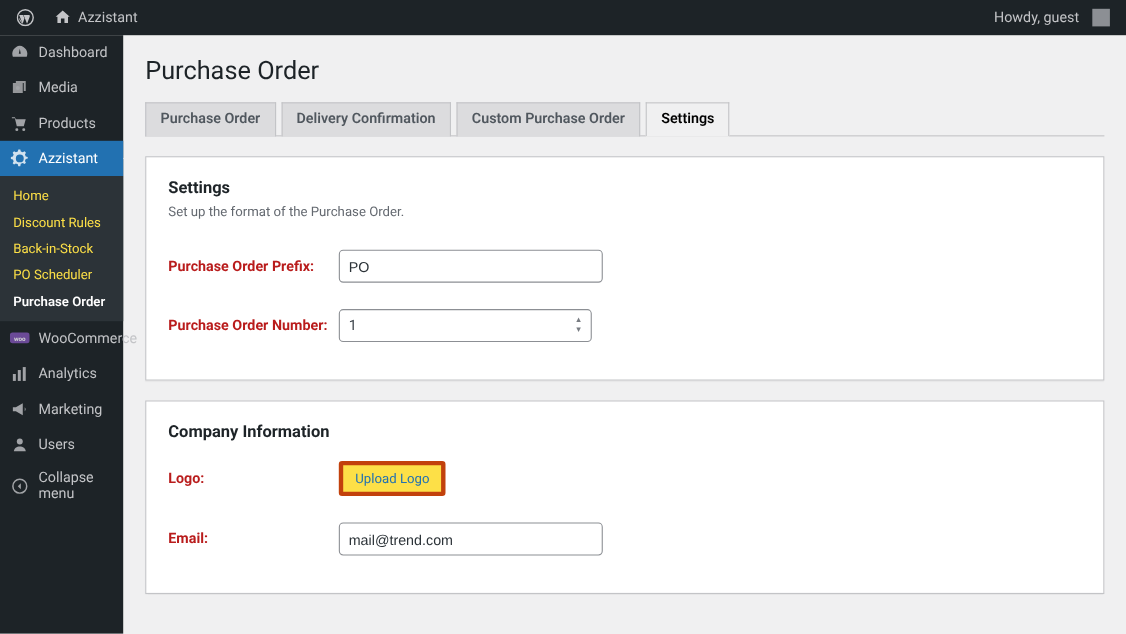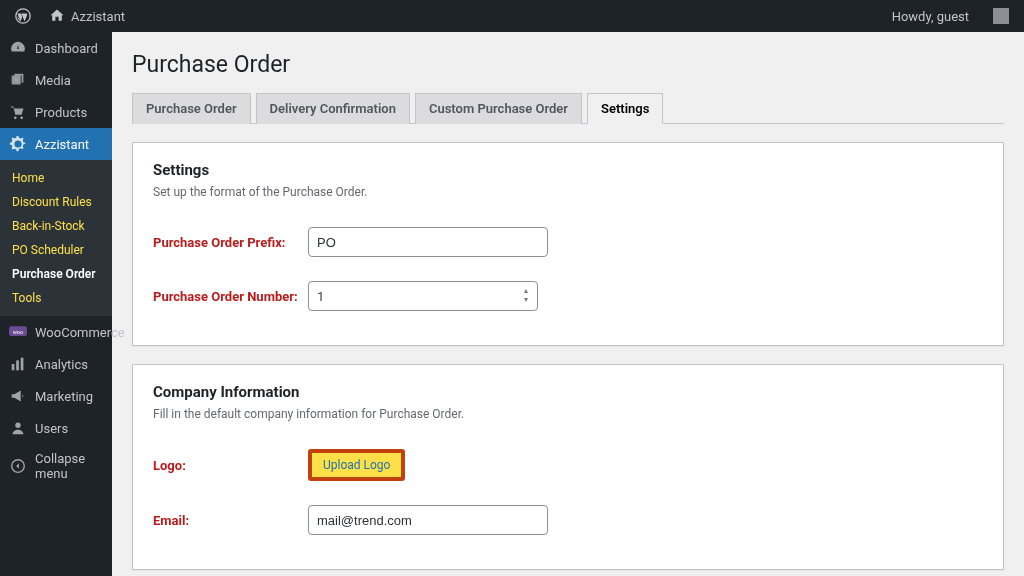--- a/index.html
+++ b/index.html
@@ -2,21 +2,21 @@
 <html><head>
 <meta charset="utf-8">
 <style>
 * { box-sizing: border-box; margin: 0; padding: 0; }
 body { font-family: -apple-system, BlinkMacSystemFont, "Segoe UI", Roboto, sans-serif; font-size: 13px; color: #3c434a; background: #f0f0f1; width: 1024px; height: 576px; overflow: hidden; }
 
 
 .adminbar { height: 32px; background: #1d2327; color: #c3c4c7; display: flex; align-items: center; justify-content: space-between; padding: 0 8px; font-size: 13px; }
 .adminbar-left { display: flex; align-items: center; gap: 4px; }
 .adminbar-item { display: flex; align-items: center; gap: 6px; padding: 0 7px; height: 32px; cursor: pointer; }
-.adminbar-right { display: flex; align-items: center; gap: 24px; }
+.adminbar-right { display: flex; align-items: center; gap: 12px; }
 .avatar-box { width: 16px; height: 16px; background: #8c8f94; display: inline-block; }
 
 
 .sidebar { position: absolute; top: 32px; left: 0; width: 112px; bottom: 0; background: #1d2327; color: #c3c4c7; }
 .sidebar-menu { list-style: none; }
 .sidebar-menu li { display: flex; align-items: center; gap: 8px; padding: 7px 9px; font-size: 13px; cursor: pointer; position: relative; }
 .sidebar-menu li.current { background: #2271b1; color: #fff; }
 .sidebar-menu li.current::after { content: ""; position: absolute; right: -8px; top: 50%; margin-top: -8px; border: 8px solid transparent; border-right-color: #f0f0f1; }
 .sidebar-menu .icon { width: 18px; height: 18px; display: flex; align-items: center; justify-content: center; opacity: .8; flex-shrink: 0; }
 .sidebar-submenu { list-style: none; background: #2c3338; padding: 6px 0; }
@@ -109,21 +109,20 @@
         </span>
       <span>Azzistant</span>
     </li>
   </ul>
   <ul class="sidebar-submenu">
     <li>Home</li>
     <li>Discount Rules</li>
     <li>Back-in-Stock</li>
     <li>PO Scheduler</li>
     <li class="current-sub">Purchase Order</li>
-    <li>Tools</li>
   </ul>
   <ul class="sidebar-menu">
     <li>
       <span class="icon">
           <svg width="18" height="14" viewBox="0 0 22 14">
             <rect width="22" height="12" rx="3" fill="#7f54b3"></rect>
             <text x="11" y="9" text-anchor="middle" font-size="7" font-weight="700" fill="#fff">woo</text>
           </svg>
         </span>
       <span>WooCommerce</span>
@@ -195,21 +194,20 @@
             <span>▲</span>
             <span>▼</span>
           </span>
         </div>
       </div>
     </div>
   </div>
 
   <div class="panel">
     <h2>Company Information</h2>
-    <p class="desc">Fill in the default company information for Purchase Order.</p>
 
 
     <div class="form-row">
       <label>Logo:</label>
       <div class="field"><span class="btn2">Upload Logo</span></div>
     </div>
 
     <div class="form-row">
       <label>Email:</label>
       <div class="field"><input class="txt" type="text" value="mail@trend.com" style=""></div>

